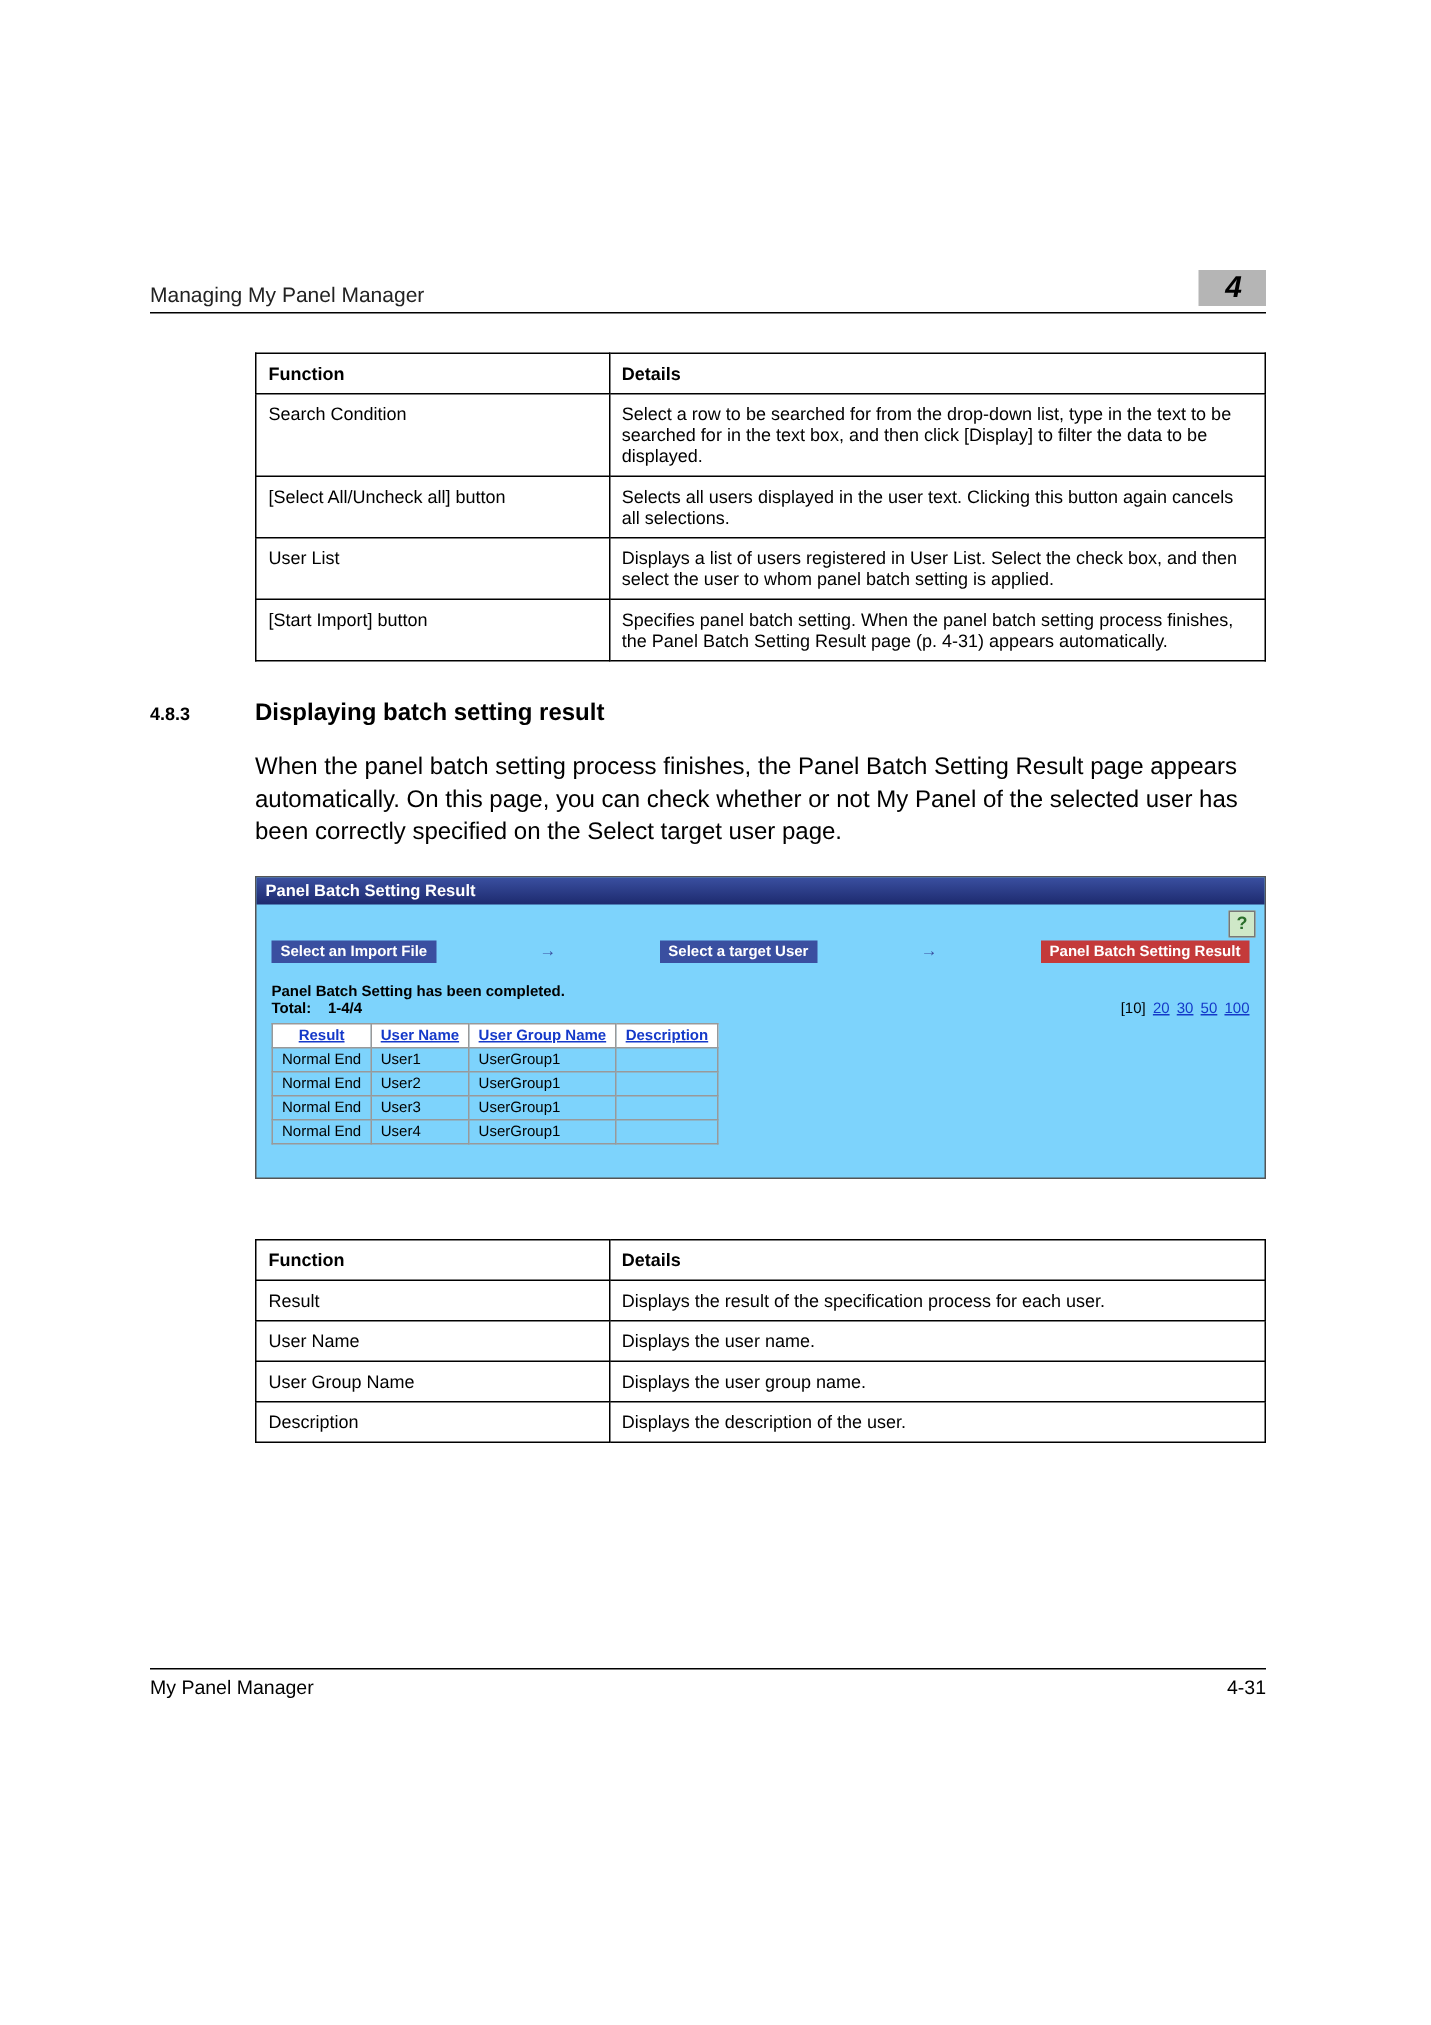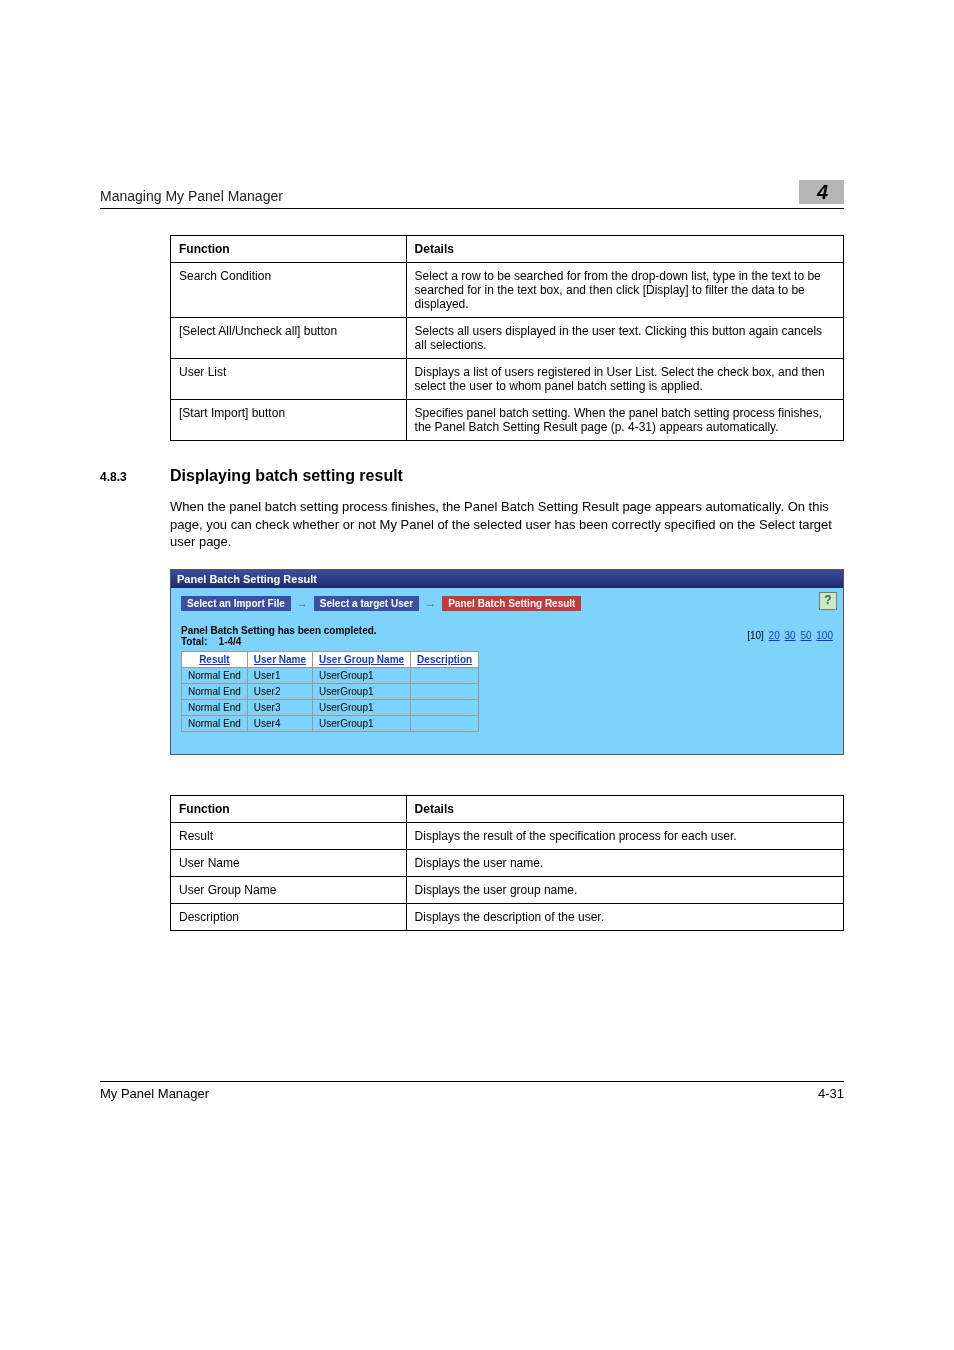--- a/index.html
+++ b/index.html
@@ -71,21 +71,21 @@
     font-size: 12px;
     font-weight: bold;
     width: 70px;
     flex: 0 0 70px;
   }
   .section-title {
     font-size: 16px;
     font-weight: bold;
   }
   .body-text {
-    font-size: 13px;
+    font-size: 16px;
     line-height: 1.35;
     margin-bottom: 18px;
   }
 
   
   .screenshot {
     border: 1px solid #555;
     background: #7dd3fc;
     font-size: 11px;
     margin-bottom: 40px;
@@ -112,41 +112,42 @@
     color: #2a6e2a;
     font-weight: bold;
     text-align: center;
     line-height: 14px;
     font-size: 12px;
   }
   .ss-tabs {
     display: flex;
     align-items: center;
     gap: 6px;
-    margin: 0 0 14px 0;
+    margin: 16px 0 14px 0;
+    justify-content: space-between;
   }
   .ss-tab {
     background: #3a4fa0;
     color: #fff;
     font-size: 10px;
     font-weight: bold;
     padding: 2px 6px;
   }
   .ss-tab.active {
     background: #c43a3a;
   }
   .ss-arrow {
     color: #3a4fa0;
     font-size: 11px;
     font-weight: bold;
   }
   .ss-status-row {
     display: flex;
     justify-content: space-between;
-    align-items: center;
+    align-items: flex-end;
     font-size: 10px;
     margin-bottom: 4px;
   }
   .ss-status-left { color:#000; font-weight: bold; }
   .ss-status-left .total { font-weight: bold; display:block; }
   .ss-pager { color:#000; }
   .ss-pager .link { color:#1439c9; text-decoration: underline; margin-left:2px; }
   .ss-pager .cur  { color:#000; }
 
   table.ss-table {

